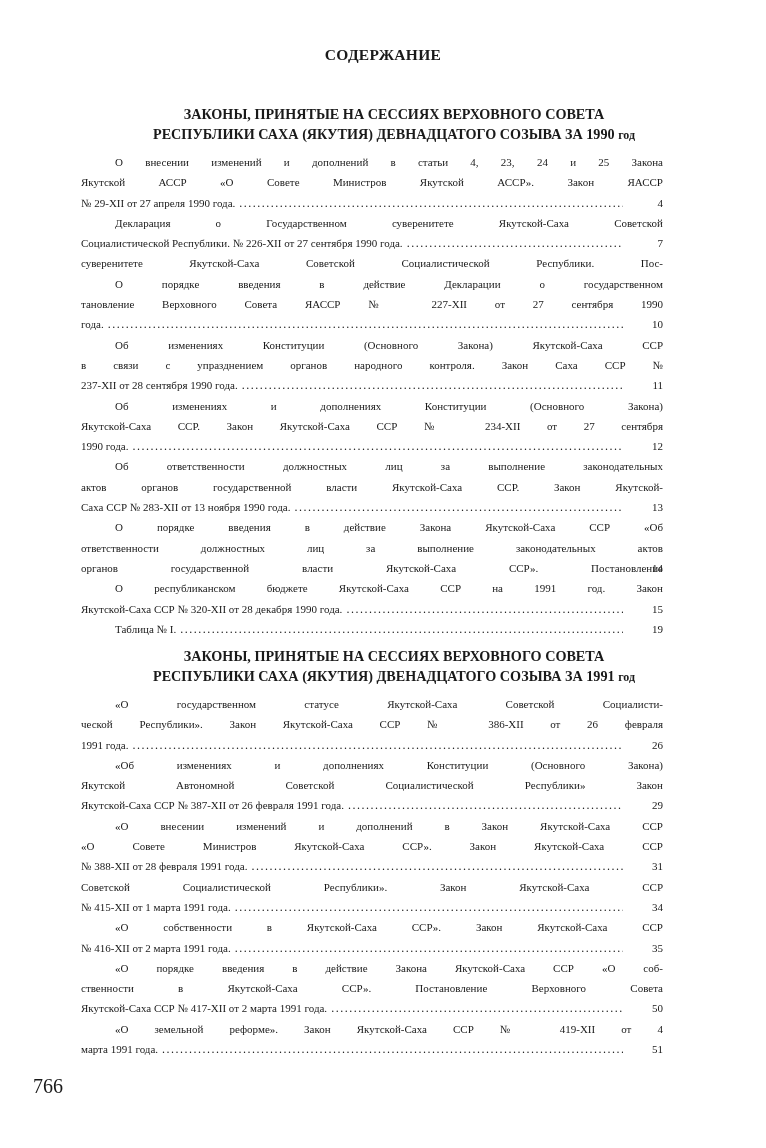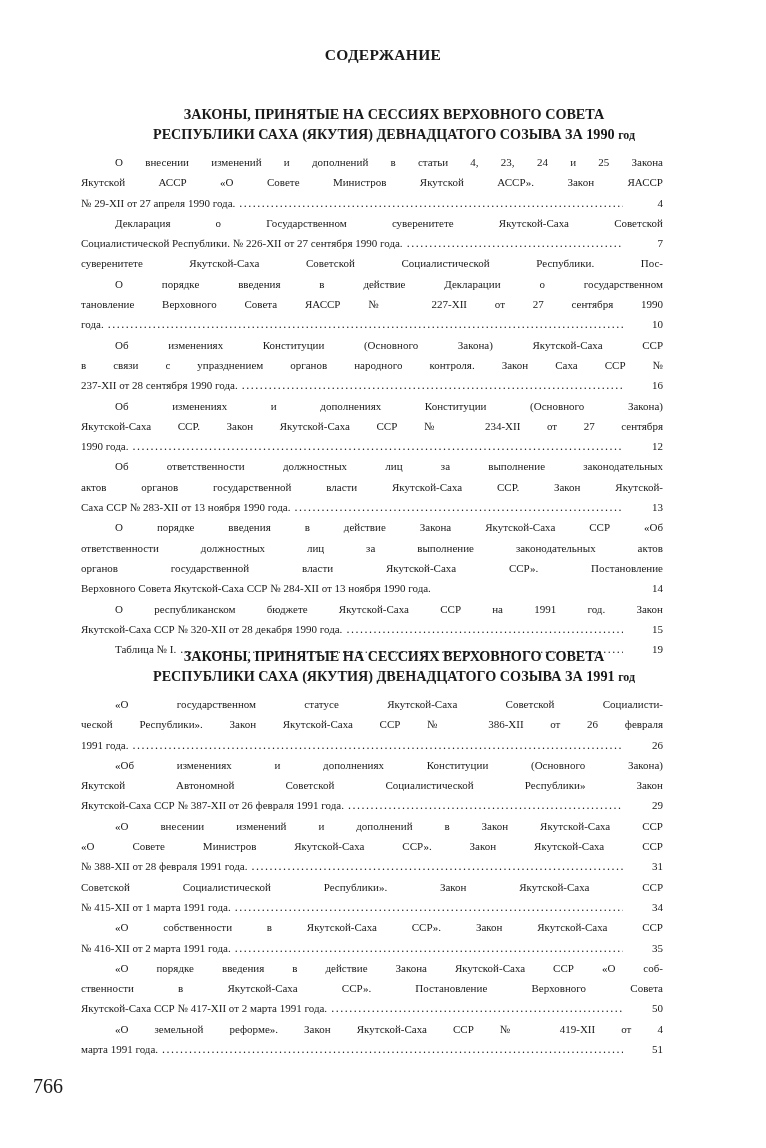--- a/index.html
+++ b/index.html
@@ -133,21 +133,21 @@
         </span>
         <span class="page-num">10</span>
       </div>
       <div class="toc-entry">
         <span class="line first"><span>Об изменениях Конституции (Основного Закона) Якутской-Саха ССР</span></span>
         <span class="line"><span>в связи с упразднением органов народного контроля. Закон Саха ССР №</span></span>
         <span class="line last">
           <span>237-XII от 28 сентября 1990 года.</span>
           <span class="leader"></span>
         </span>
-        <span class="page-num">16</span>
+        <span class="page-num">11</span>
       </div>
       <div class="toc-entry">
         <span class="line first"><span>Об изменениях и дополнениях Конституции (Основного Закона)</span></span>
         <span class="line"><span>Якутской-Саха ССР. Закон Якутской-Саха ССР № 234-XII от 27 сентября</span></span>
         <span class="line last">
           <span>1990 года.</span>
           <span class="leader"></span>
         </span>
         <span class="page-num">12</span>
       </div>
@@ -157,23 +157,20 @@
         <span class="line last">
           <span>Саха ССР № 283-XII от 13 ноября 1990 года.</span>
           <span class="leader"></span>
         </span>
         <span class="page-num">13</span>
       </div>
       <div class="toc-entry">
         <span class="line first"><span>О порядке введения в действие Закона Якутской-Саха ССР «Об</span></span>
         <span class="line"><span>ответственности должностных лиц за выполнение законодательных актов</span></span>
         <span class="line"><span>органов государственной власти Якутской-Саха ССР». Постановление</span></span>
-        <span class="line last">
-          <span>Верховного Совета Якутской-Саха ССР № 284-XII от 13 ноября 1990 года.</span>
-        </span>
         <span class="page-num">14</span>
       </div>
       <div class="toc-entry">
         <span class="line first"><span>О республиканском бюджете Якутской-Саха ССР на 1991 год. Закон</span></span>
         <span class="line last">
           <span>Якутской-Саха ССР № 320-XII от 28 декабря 1990 года.</span>
           <span class="leader"></span>
         </span>
         <span class="page-num">15</span>
       </div>

